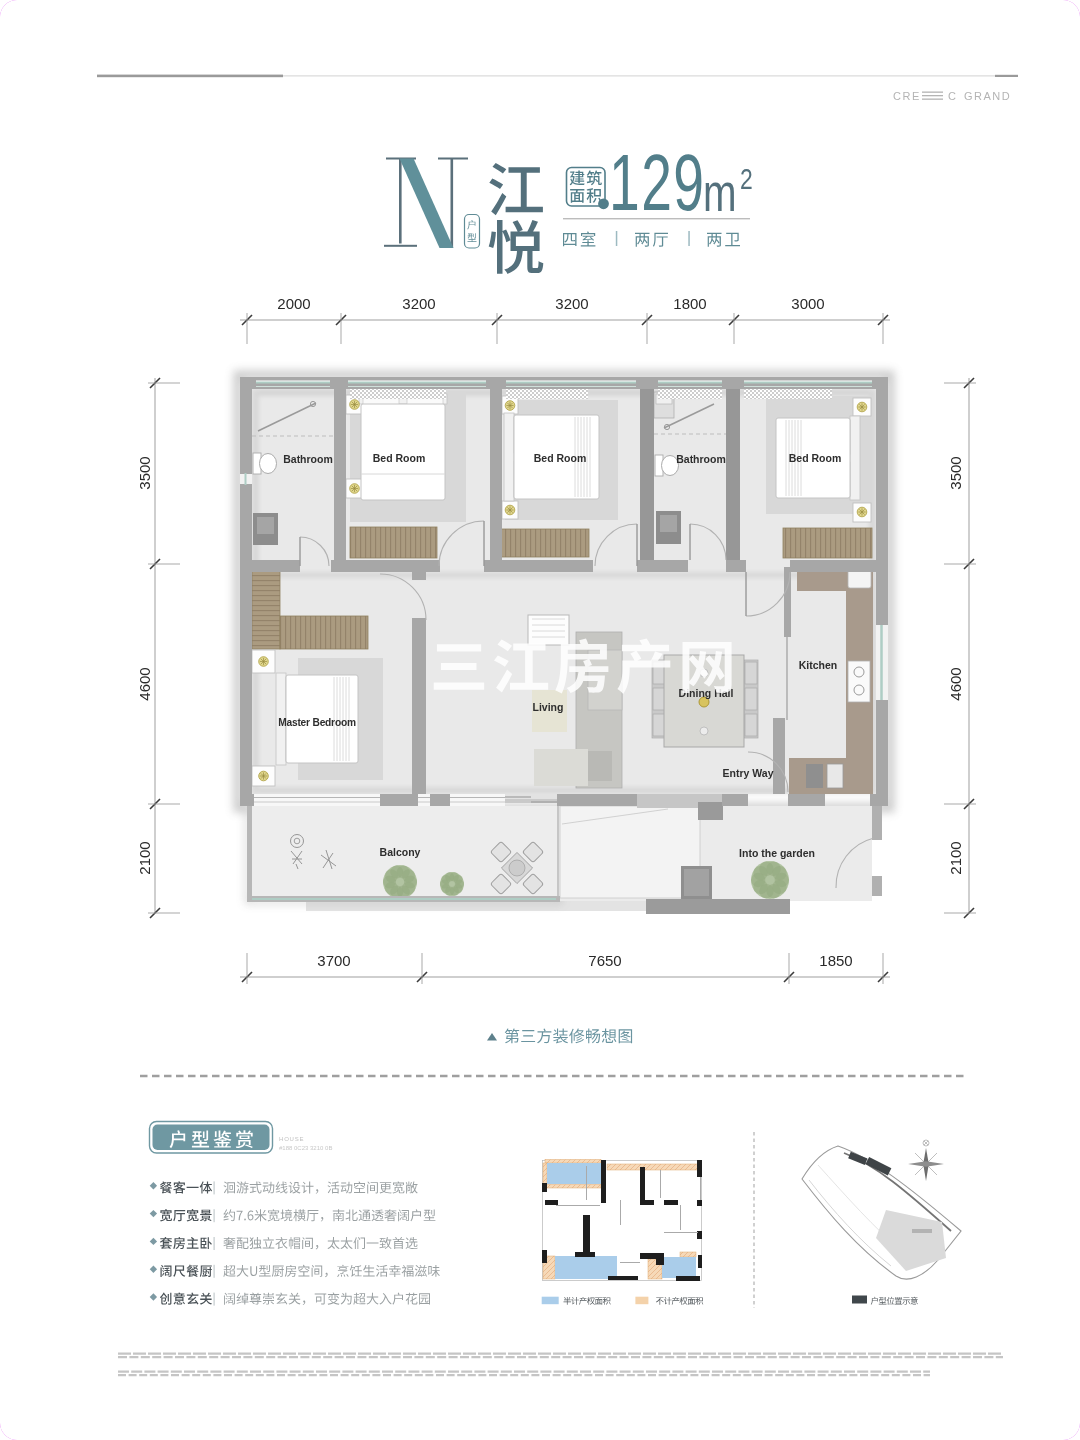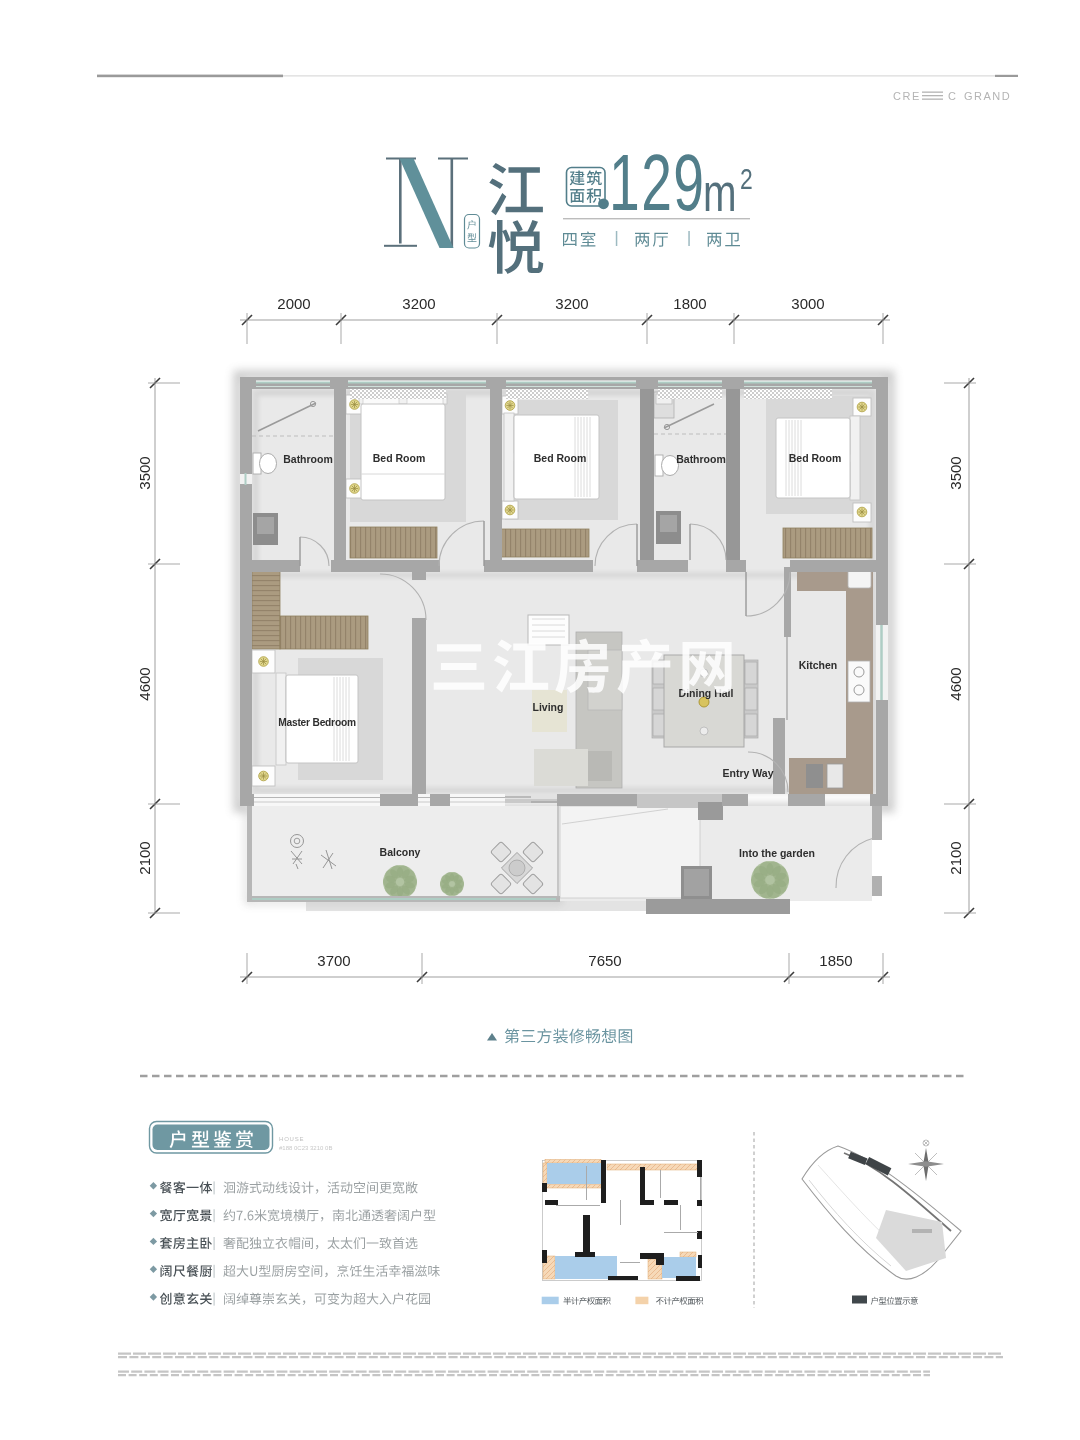--- a/index.html
+++ b/index.html
@@ -1,14 +1,14 @@
 <!DOCTYPE html>
 <html><head><meta charset="utf-8"><style>
 html,body{margin:0;padding:0;background:#fff;}
-#page{position:relative;width:1080px;height:1440px;background:#d946ef;overflow:hidden;}
+#page{position:relative;width:1080px;height:1440px;background:#d946ef;overflow:hidden;border-radius:17px;}
 svg{font-family:"Liberation Sans", sans-serif;}
 </style></head><body>
 <div id="page">
 <svg width="1080" height="1440" viewBox="0 0 1080 1440">
 <defs>
 <pattern id="wood" width="5" height="10" patternUnits="userSpaceOnUse">
  <rect width="5" height="10" fill="#ab9b80"></rect>
           <rect x="0" width="1.15" height="10" fill="#94836a"></rect>
 </pattern>
 <pattern id="woodv" width="10" height="5" patternUnits="userSpaceOnUse">

